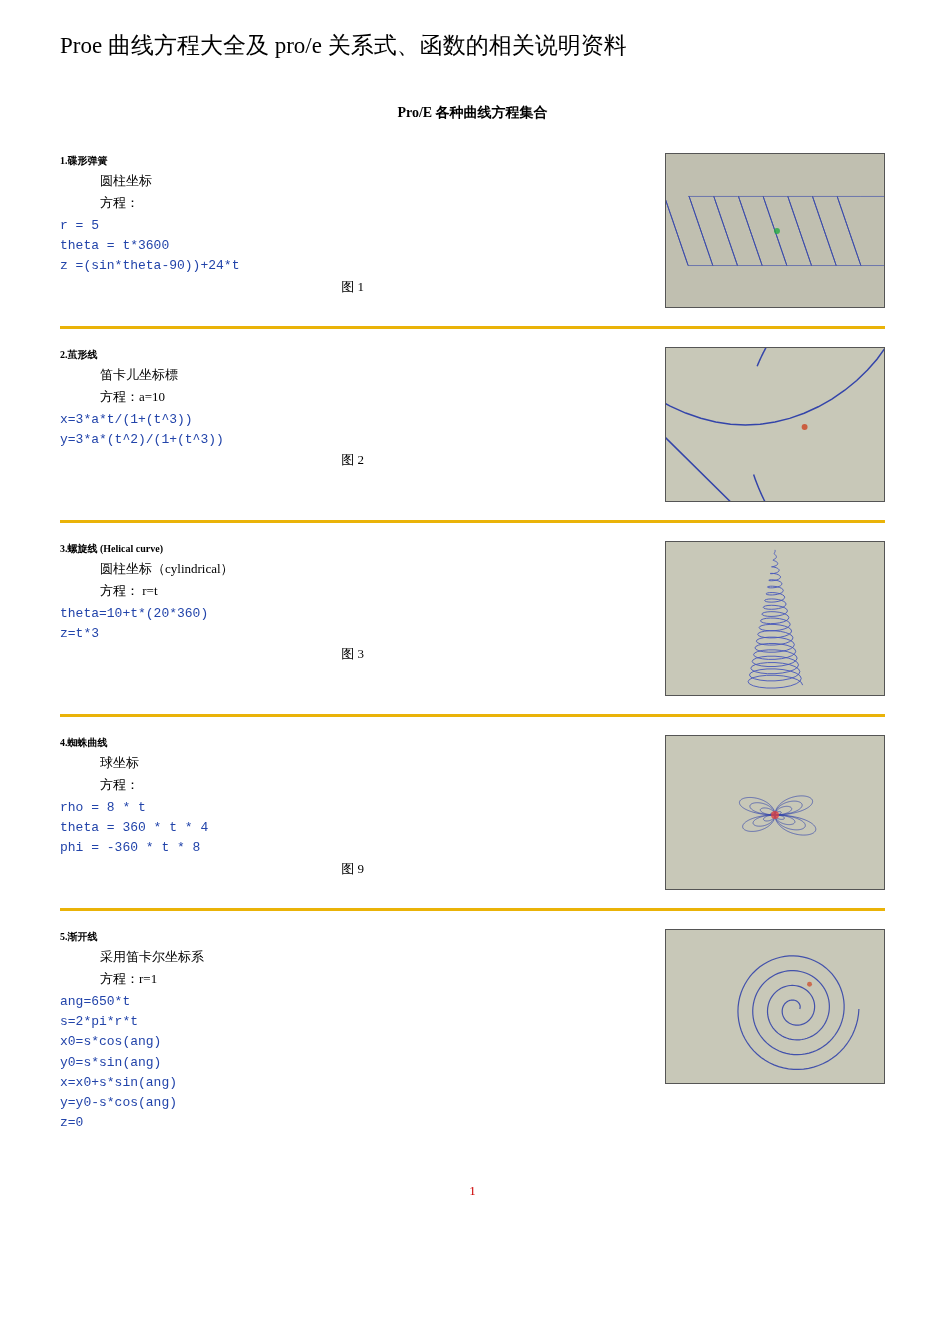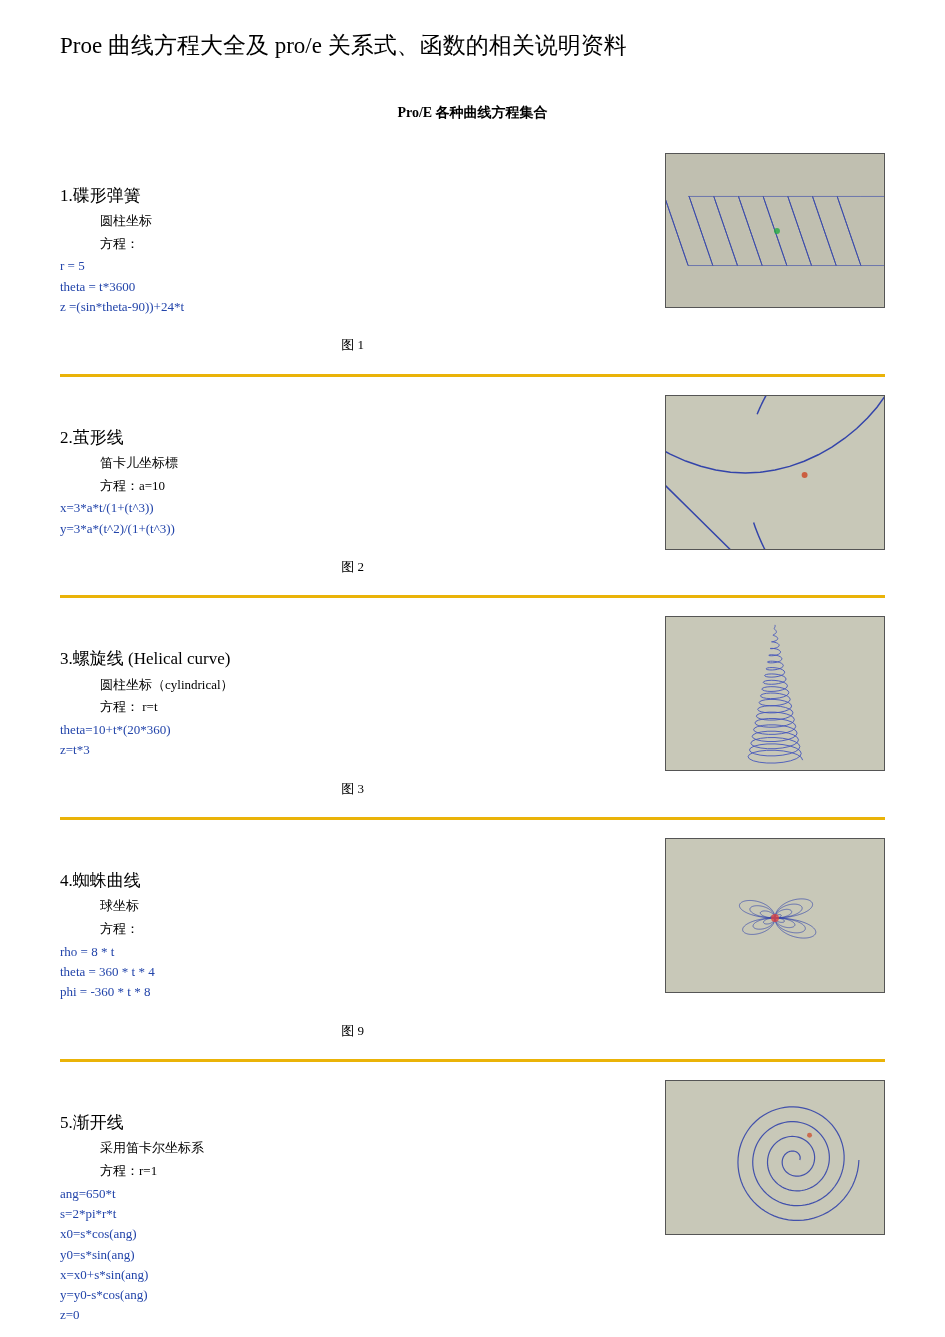--- a/index.html
+++ b/index.html
@@ -26,41 +26,40 @@
       align-items: flex-start;
       border-top: 3px solid #eab308;
       padding: 18px 0 18px 0;
       gap: 20px;
     }
     .section-text {
       flex: 1;
       min-width: 0;
     }
     .section-title {
-      font-weight: normal;
-      font-size: 17px;
+      font-weight: bold;
+      font-size: 10px;
       margin-bottom: 2px;
-      margin-top: 29px;
     }
     .section-subtitle {
       font-size: 13px;
       margin-bottom: 2px;
       margin-left: 40px;
     }
     .section-eq {
       font-size: 13px;
-      font-family: Liberation Serif, serif;
+      font-family: Liberation Mono, monospace;
       color: #2244aa;
       white-space: pre;
       line-height: 1.55;
     }
     .fig-label {
       text-align: center;
       font-size: 13px;
-      margin-top: 18px;
+      margin-top: 0;
       color: #000;
     }
     .section-image {
       width: 220px;
       min-width: 220px;
       height: 155px;
       border: 1.5px solid #555;
       background: #c8c8b8;
       position: relative;
       overflow: hidden;

